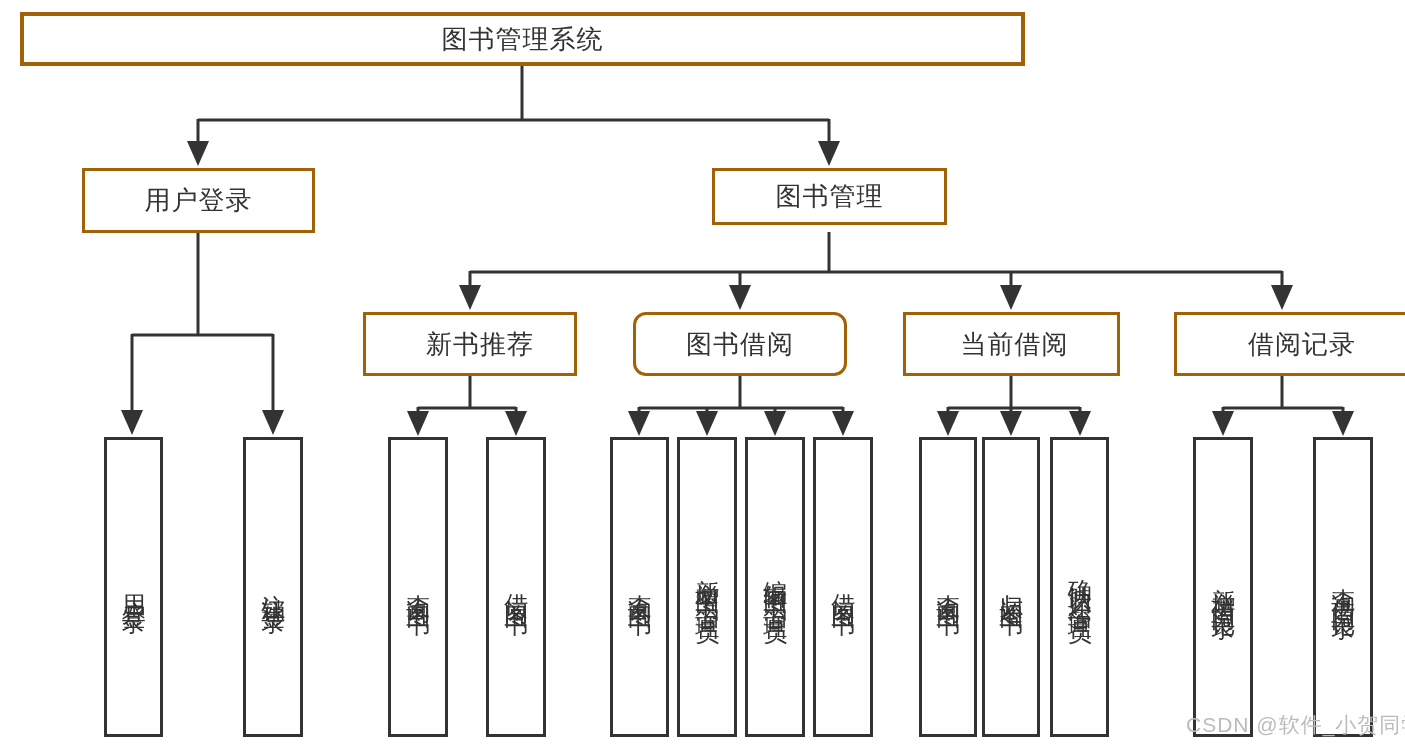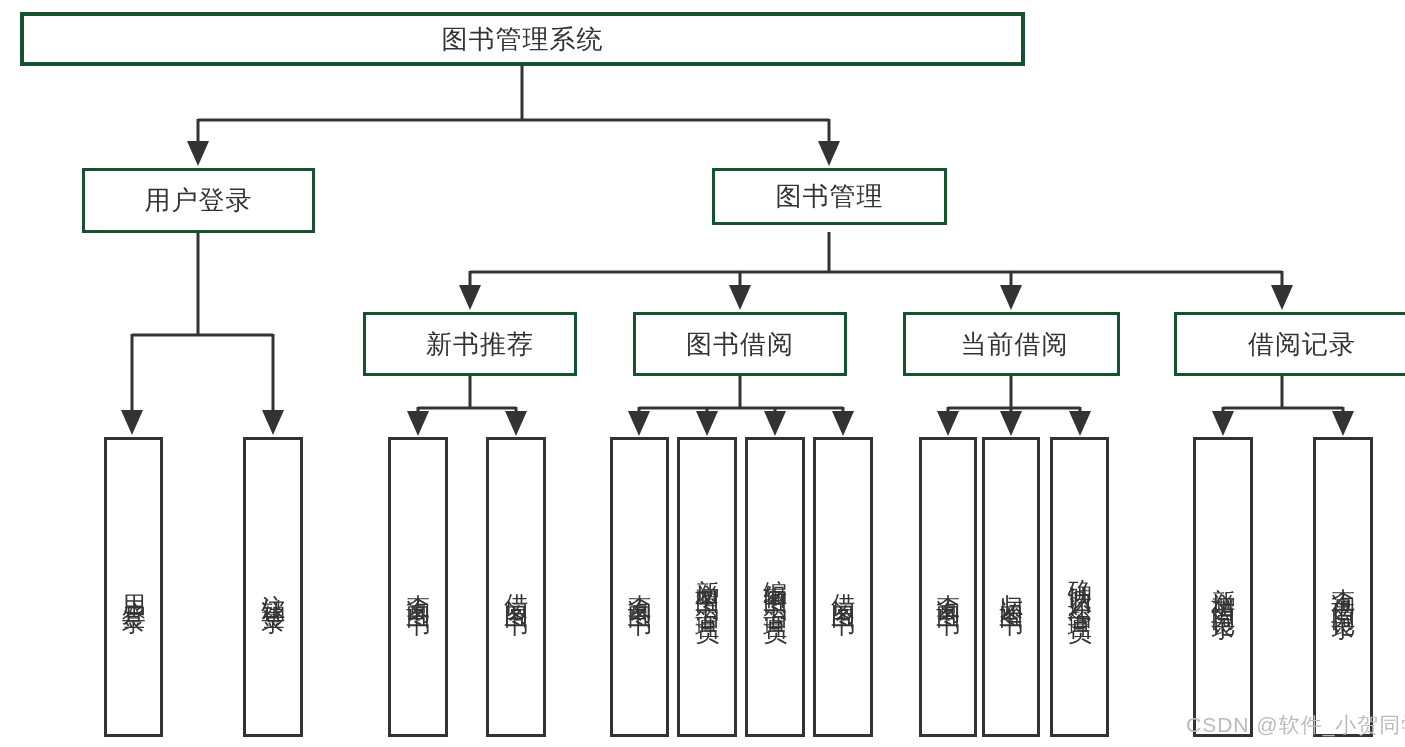--- a/index.html
+++ b/index.html
@@ -15,21 +15,21 @@
   .connectors {
     position: absolute;
     left: 0; top: 0;
     width: 1405px; height: 747px;
     z-index: 1;
   }
   .node {
     position: absolute;
     box-sizing: border-box;
     background: #ffffff;
-    border: 3px solid #14532d;
+    border: 3px solid #a16207;
     display: flex;
     align-items: center;
     justify-content: center;
     font-size: 26px;
     letter-spacing: 1px;
     color: #333333;
     z-index: 2;
     white-space: nowrap;
   }
   .node.root { border-width: 4px; }
@@ -132,21 +132,21 @@
       <polygon points="1332,411 1354,411 1343,436"></polygon>
     </g>
   </svg>
 
   <div class="node root" style="left:20px; top:12px; width:1005px; height:54px;">图书管理系统</div>
 
   <div class="node" style="left:82px; top:168px; width:233px; height:65px;">用户登录</div>
   <div class="node" style="left:712px; top:168px; width:235px; height:57px;">图书管理</div>
 
   <div class="node" style="left:363px; top:312px; width:214px; height:64px;padding-left:20px;">新书推荐</div>
-  <div class="node" style="left:633px; top:312px; width:214px; height:64px;">图书借阅</div>
+  <div class="node" style="left:633px; top:312px; width:214px; height:64px;border-radius:13px;">图书借阅</div>
   <div class="node" style="left:903px; top:312px; width:217px; height:64px;padding-left:6px;">当前借阅</div>
   <div class="node" style="left:1174px; top:312px; width:256px; height:64px;">借阅记录</div>
 
   <div class="vnode" style="left:104px; top:437px; width:59px; height:300px;">
     <span class="vtext">用户登录</span>
   </div>
   <div class="vnode" style="left:243px; top:437px; width:60px; height:300px;">
     <span class="vtext">注销登录</span>
   </div>
 

